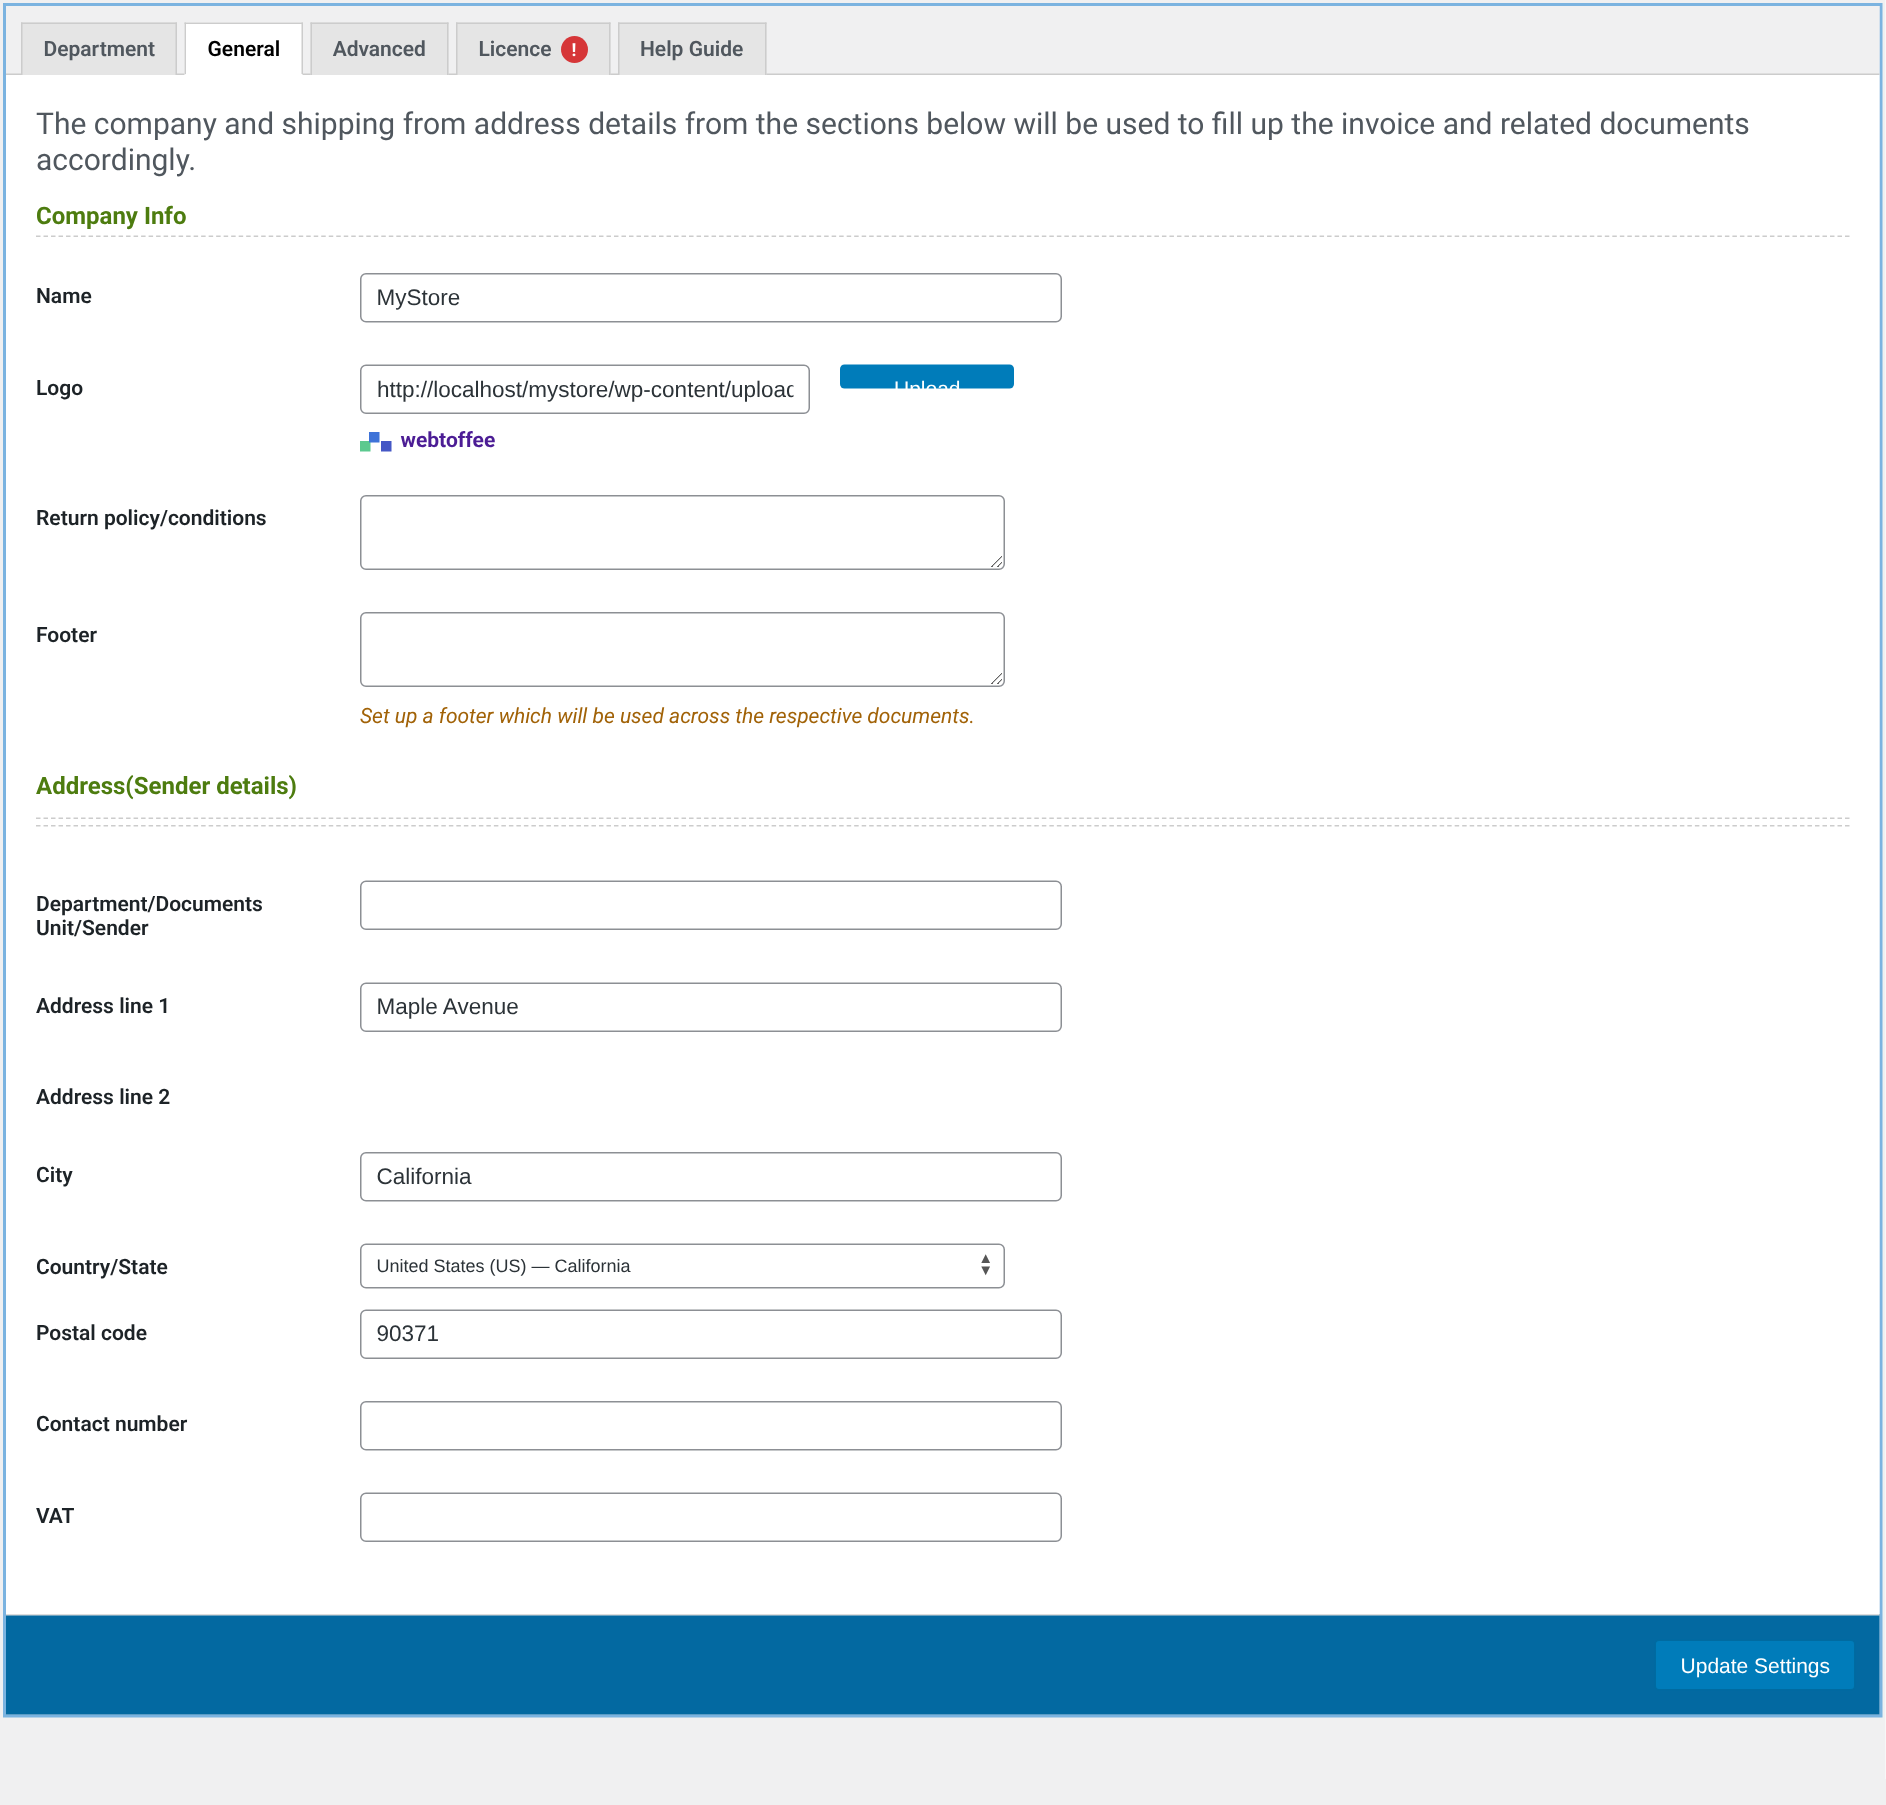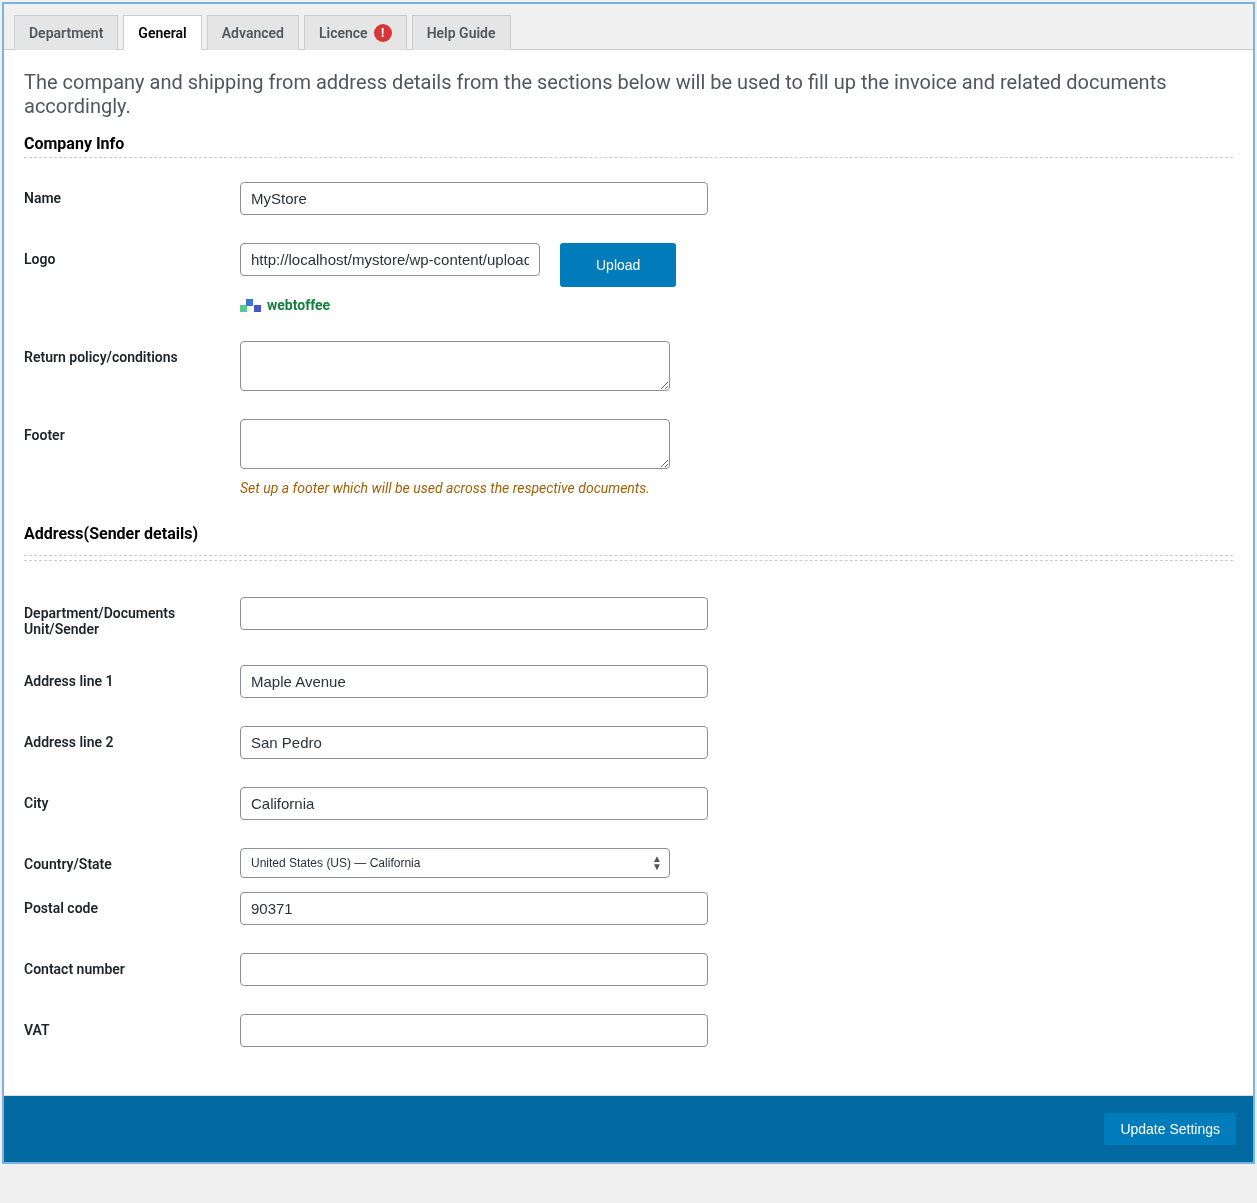--- a/index.html
+++ b/index.html
@@ -59,21 +59,21 @@
       padding: 20px;
     }
     .intro-text {
       color: #50575e;
       font-size: 20px;
       margin-bottom: 16px;
     }
     .section-heading {
       font-size: 16px;
       font-weight: 700;
-      color: #000000;
+      color: #4d7c0f;
       margin-bottom: 4px;
     }
     .section-divider {
       border-bottom: 1px dashed #ccc;
       margin-bottom: 24px;
     }
     .section-divider.double {
       border-bottom: 1px dashed #ccc;
       padding-bottom: 8px;
       margin-bottom: 4px;
@@ -153,21 +153,21 @@
       color: #555;
     }
     .upload-btn {
       background: #007cba;
       color: #fff;
       border: none;
       padding: 8px 36px;
       border-radius: 3px;
       font-size: 14px;
       cursor: pointer;
-      height: 44px;
+      height: 16px;
     }
     .logo-preview {
       display: flex;
       align-items: center;
       gap: 6px;
       margin-top: 4px;
     }
     .logo-squares {
       display: flex;
       gap: 1px;
@@ -176,21 +176,21 @@
     .sq {
       width: 7px;
       height: 7px;
     }
     .sq1 { background: #5cc98f; }
     .sq2 { background: #3e73d8; margin-bottom: 6px; margin-left: -2px; }
     .sq3 { background: #4557c5; }
     .logo-text {
       font-weight: 700;
       font-size: 14px;
-      color: #15803d;
+      color: #4c1d95;
     }
     .help-text {
       font-size: 14px;
       font-style: italic;
       color: #a16207;
       margin-top: 8px;
     }
     .footer-bar {
       background: #0369a1;
       padding: 16px 16px;
@@ -276,21 +276,20 @@
       <input type="text" class="text-input" value="" style="">
     </div>
 
     <div class="form-row">
       <label class="form-label">Address line 1</label>
       <input type="text" class="text-input" value="Maple Avenue" style="">
     </div>
 
     <div class="form-row">
       <label class="form-label">Address line 2</label>
-      <input type="text" class="text-input" value="San Pedro" style="">
     </div>
 
     <div class="form-row">
       <label class="form-label">City</label>
       <input type="text" class="text-input" value="California" style="">
     </div>
 
     <div class="form-row tight">
       <label class="form-label">Country/State</label>
       <div class="select-wrap">

